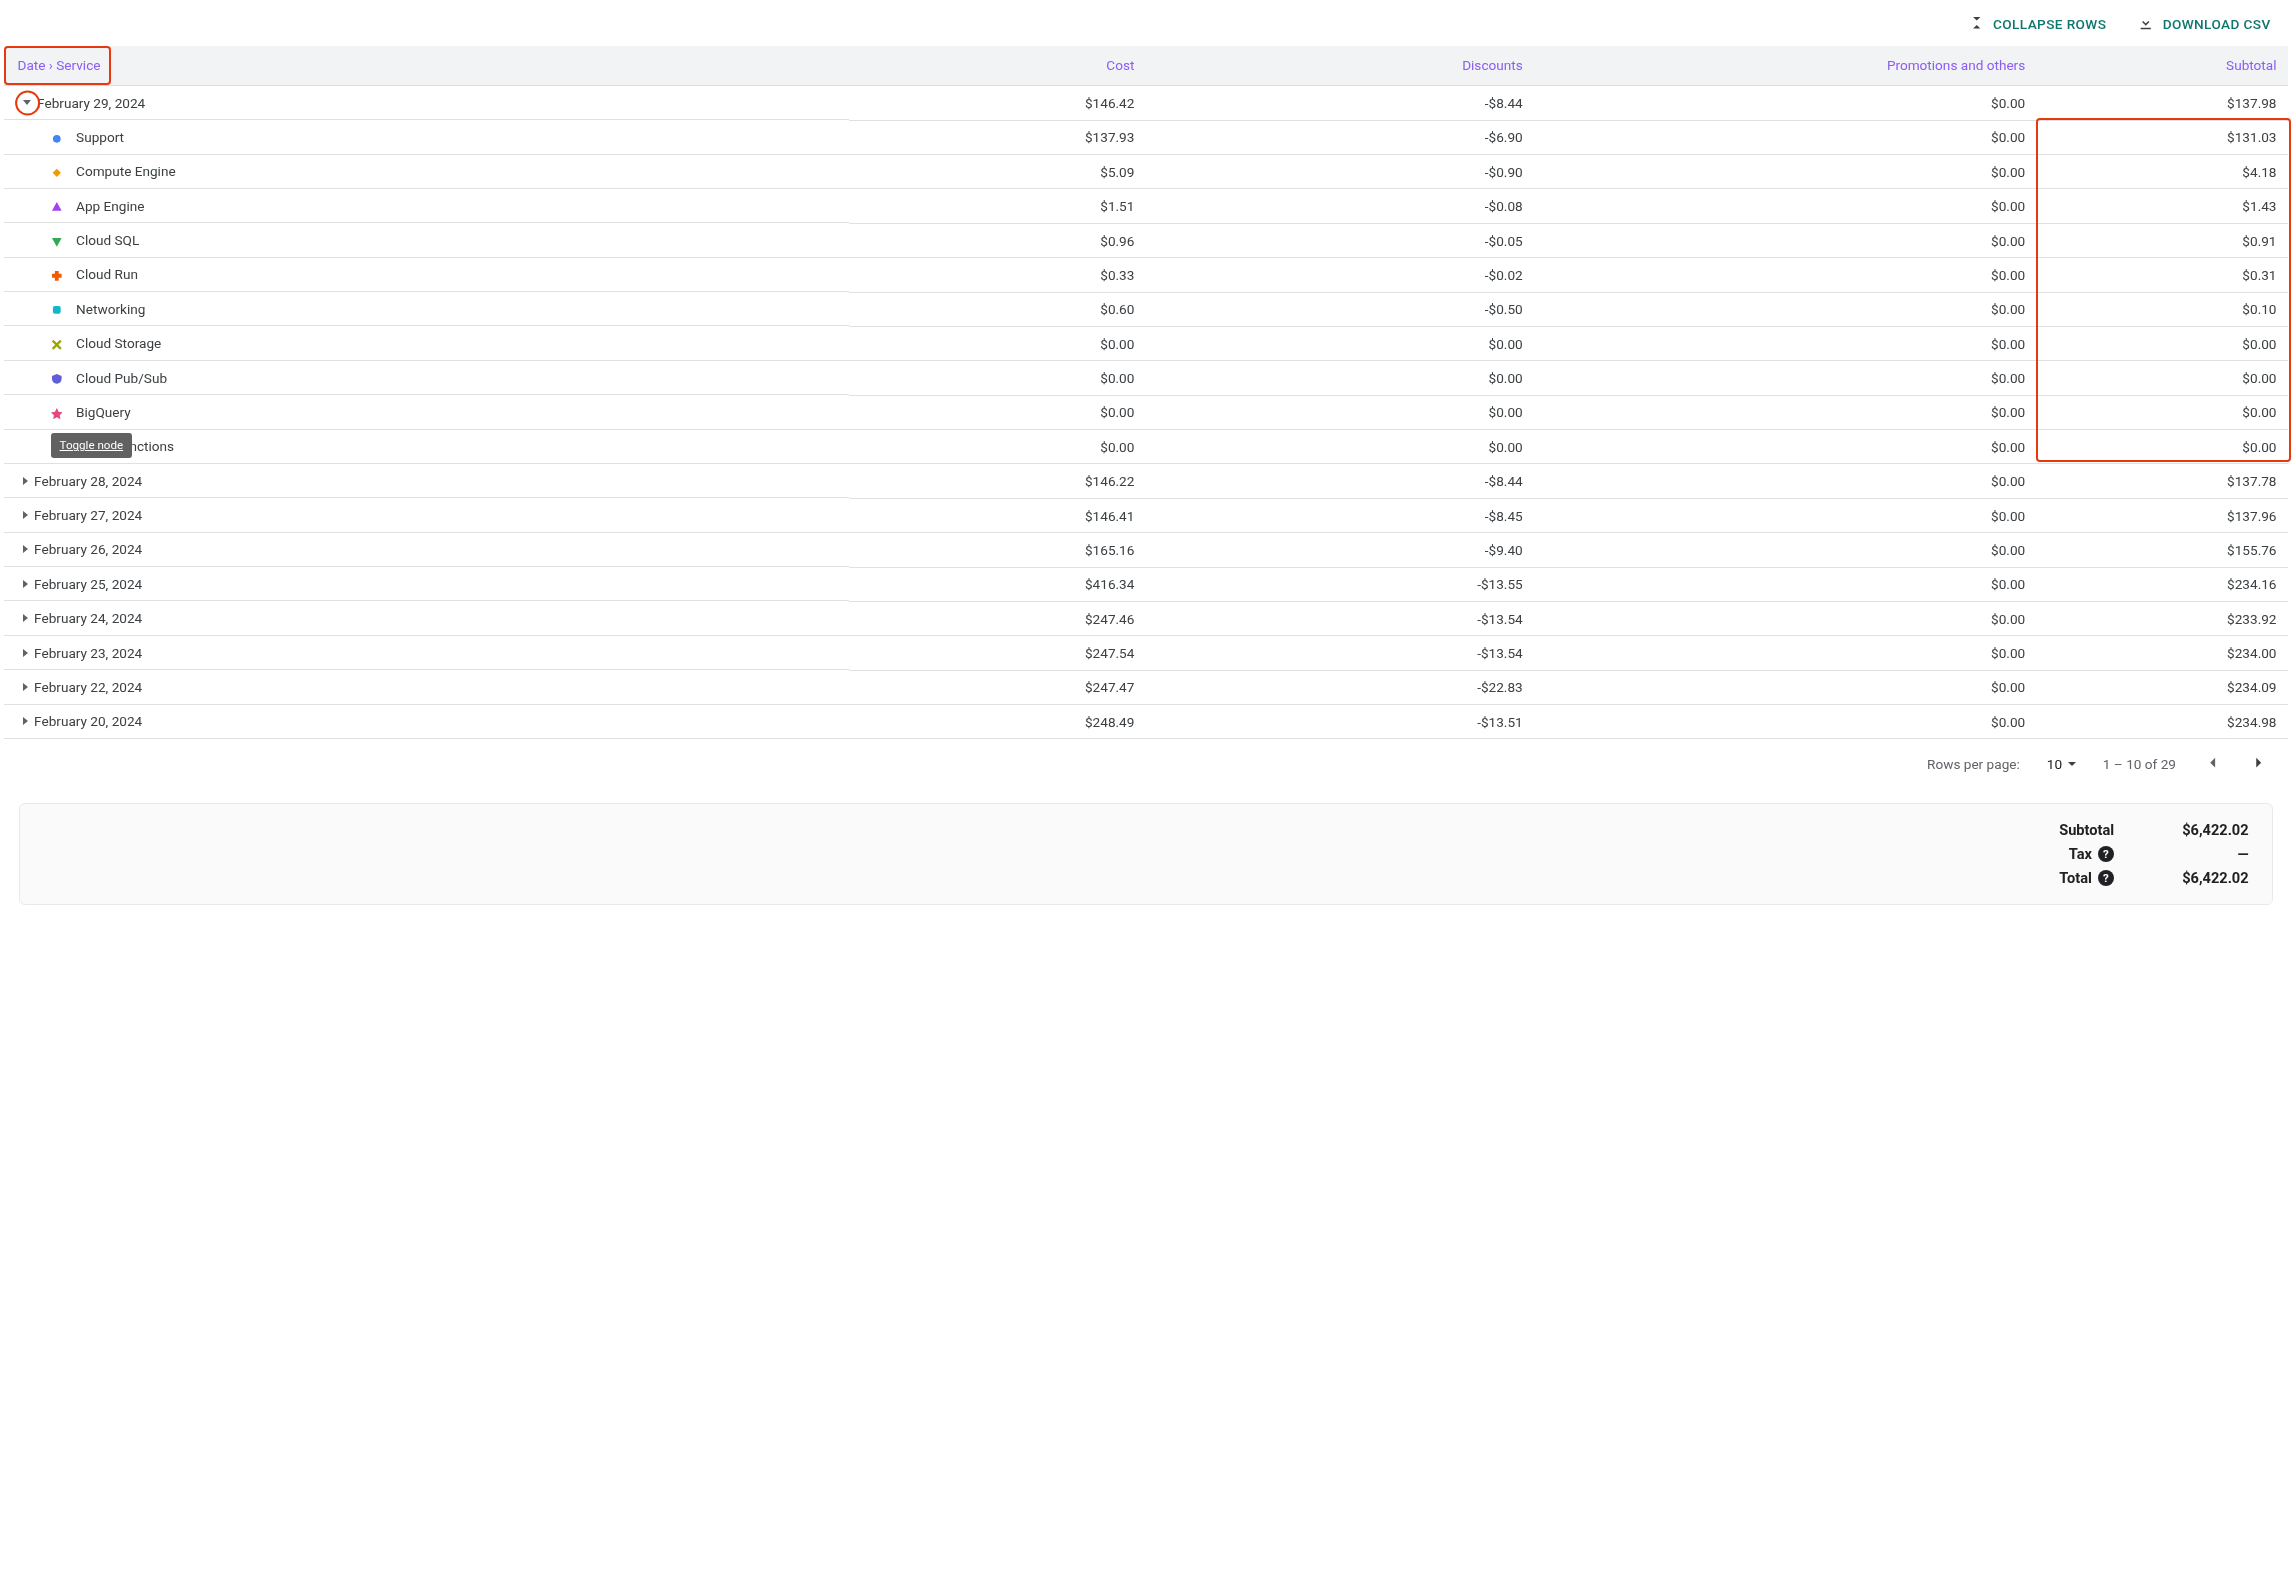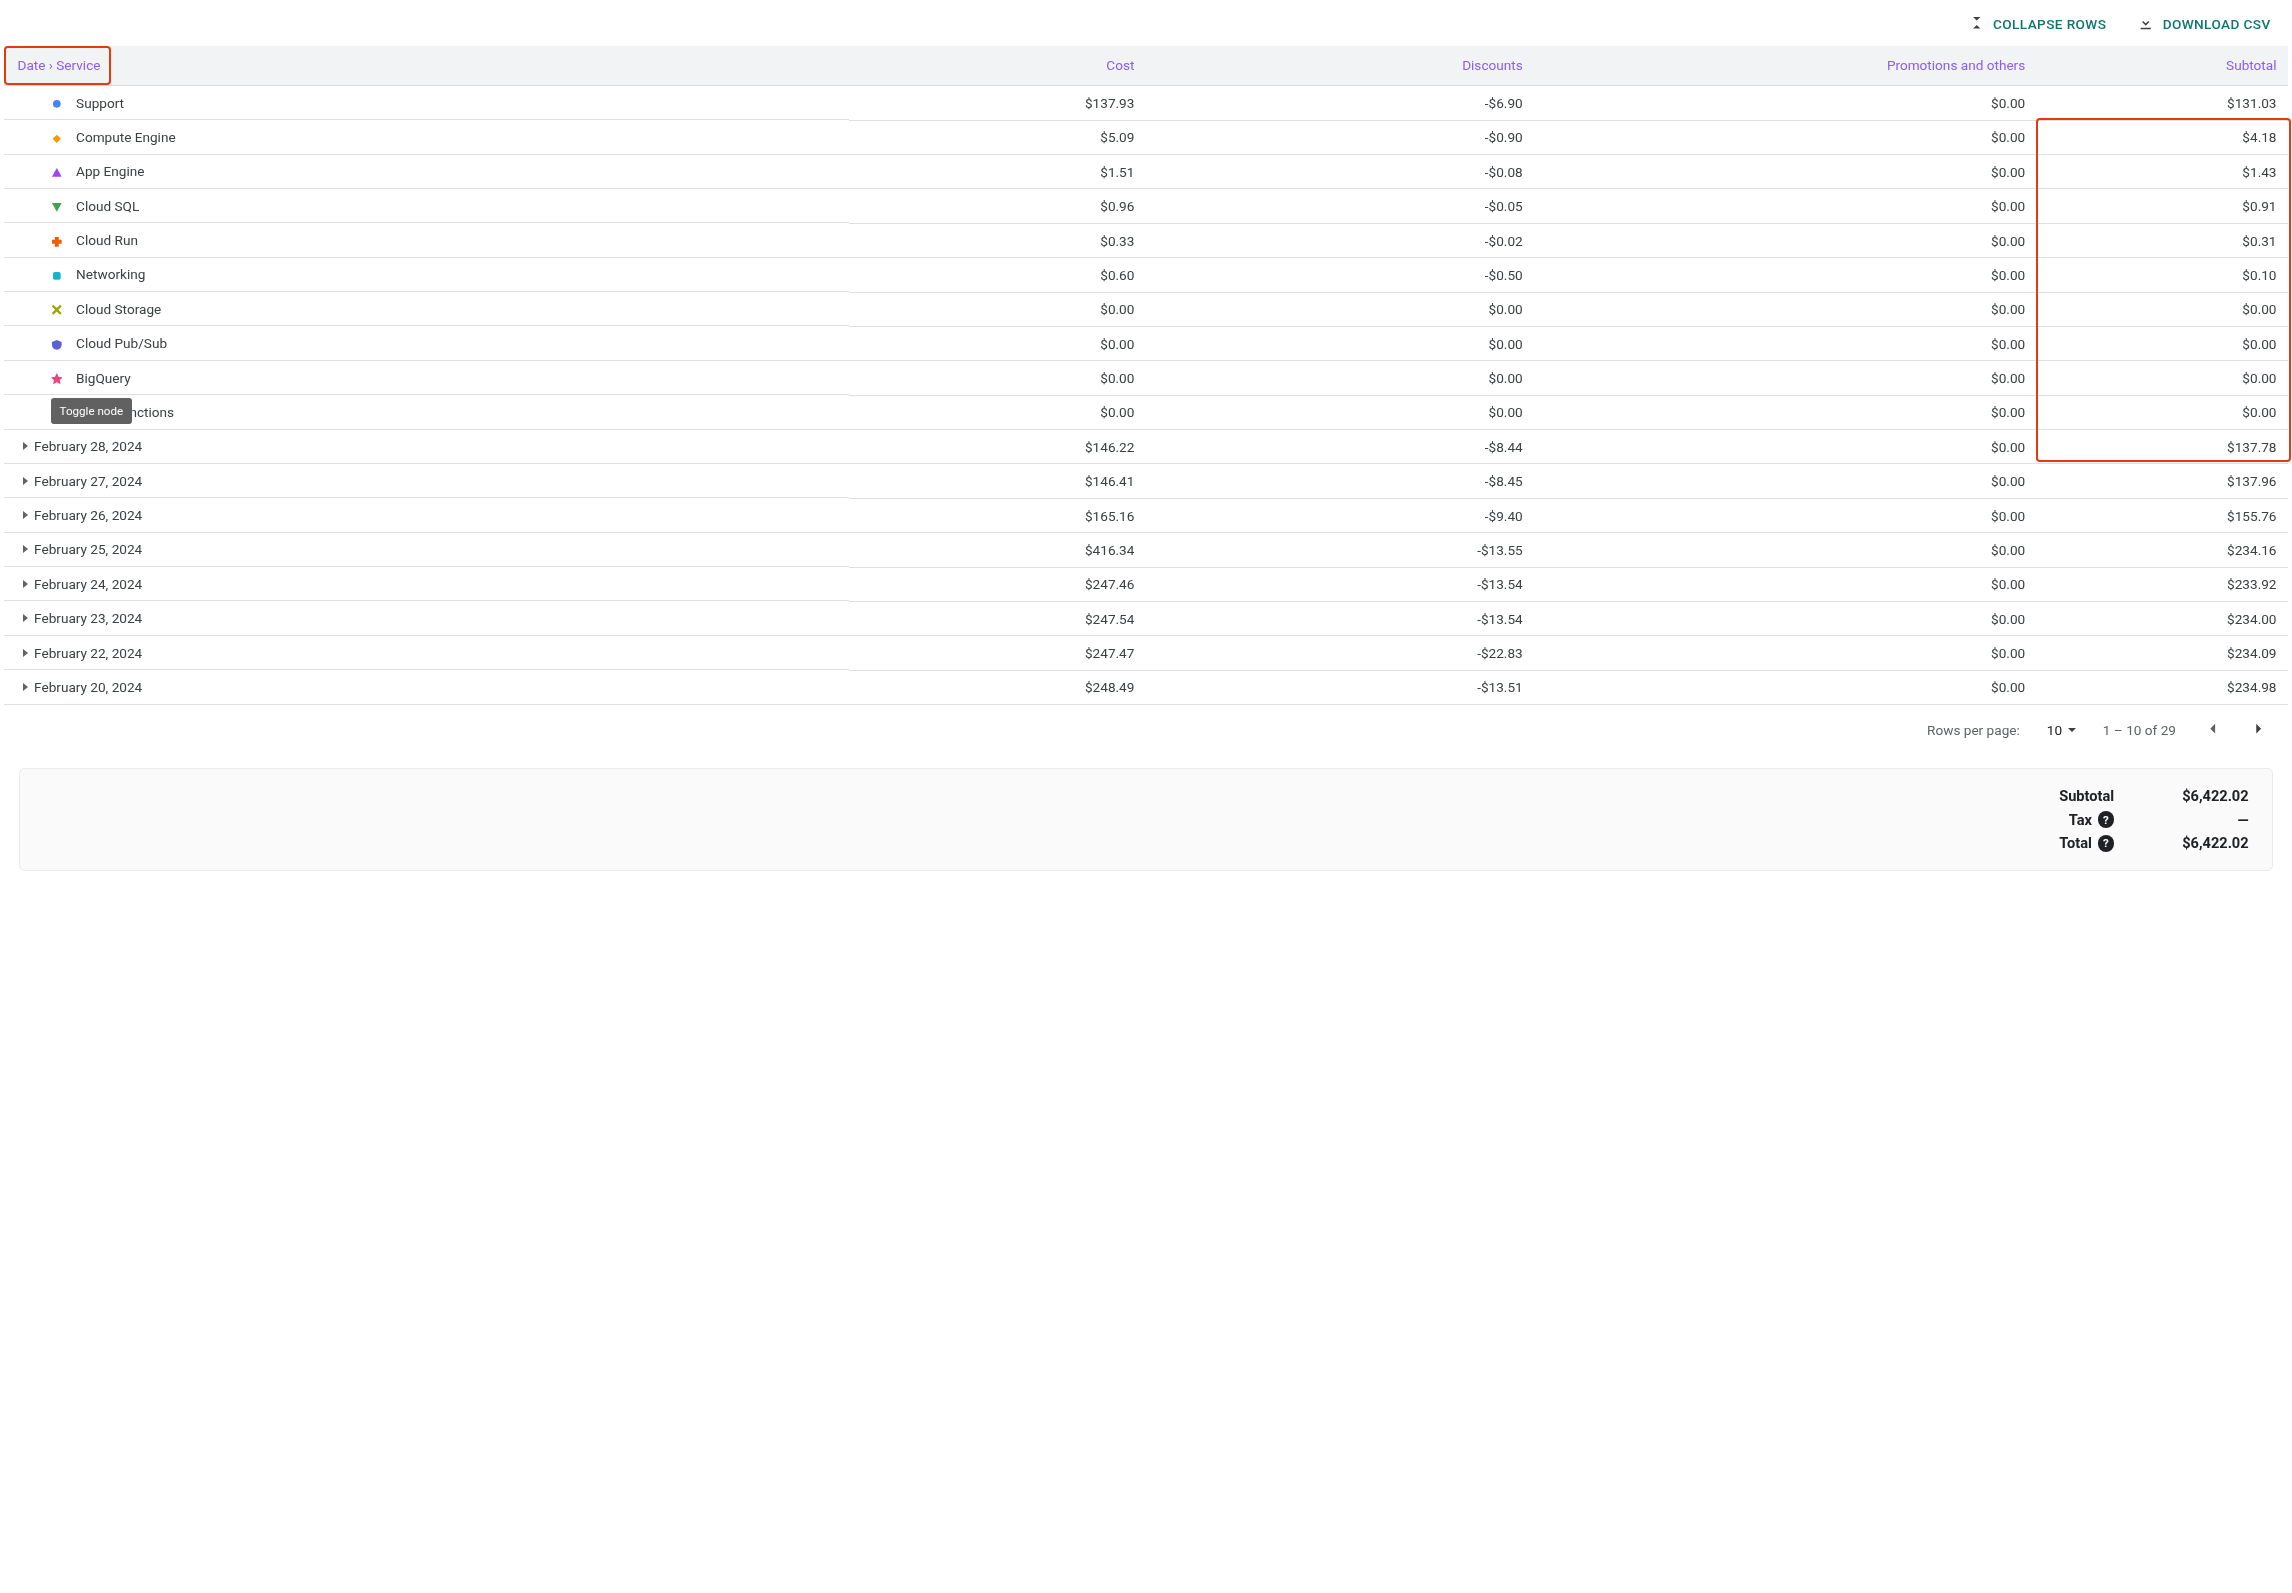--- a/index.html
+++ b/index.html
@@ -118,20 +118,21 @@
     position: absolute;
     left: 47px;
     top: calc(50% - 13.6px);
     background: #616161;
     color: #fff;
     font-size: 11.6px;
     padding: 5.8px 8.7px;
     border-radius: 2.9px;
     z-index: 6;
     white-space: nowrap;
+    text-decoration: underline;
   }
 
   
   .subtotal-box {
     position: absolute;
     border: 2.9px solid #e8380d;
     border-radius: 3.9px;
     pointer-events: none;
     z-index: 4;
   }
@@ -231,20 +232,31 @@
           <span class="hdr-highlight"></span>
           <span>Date › Service</span>
         </th>
         <th>Cost</th>
         <th>Discounts</th>
         <th>Promotions and others</th>
         <th>Subtotal</th>
       </tr>
     </thead>
     <tbody id="tbody">
+        <tr class="parent-row">
+          <td class="first">
+            <span class="toggle-arrow"></span>
+            <span class="toggle-circle"></span>
+            <span>February 29, 2024</span>
+          </td>
+          <td>$146.42</td>
+          <td>-$8.44</td>
+          <td>$0.00</td>
+          <td>$137.98</td>
+        </tr>
         <tr class="child-row">
           <td class="first">
             <span class="legend"><svg viewBox="0 0 12 12">
                 <circle cx="6" cy="6" r="4" fill="#4285f4"></circle>
               </svg></span>
             <span>Support</span>
           </td>
           <td>$137.93</td>
           <td>-$6.90</td>
           <td>$0.00</td>

